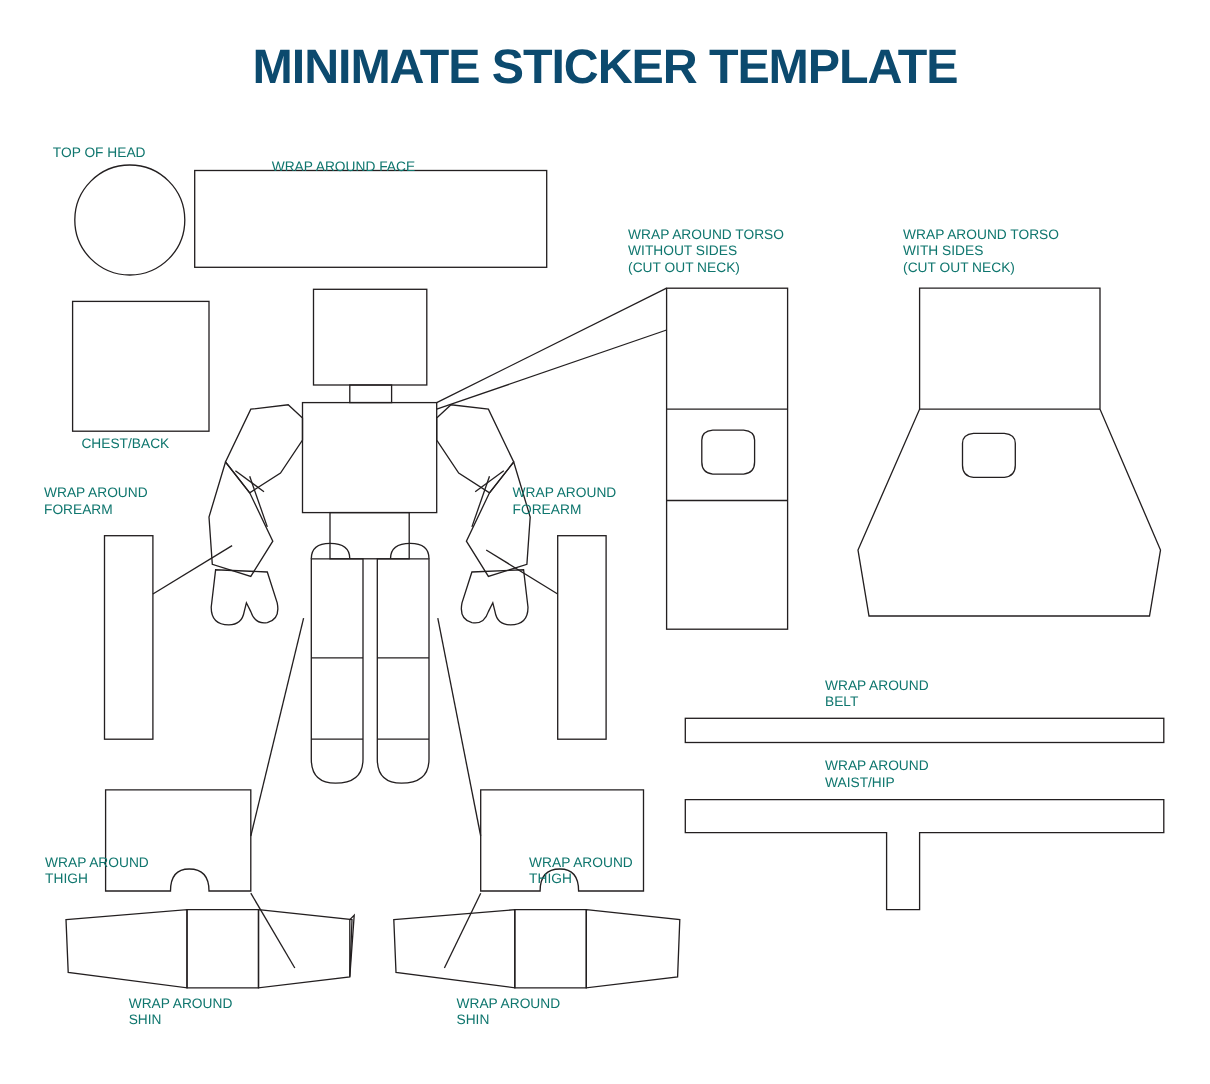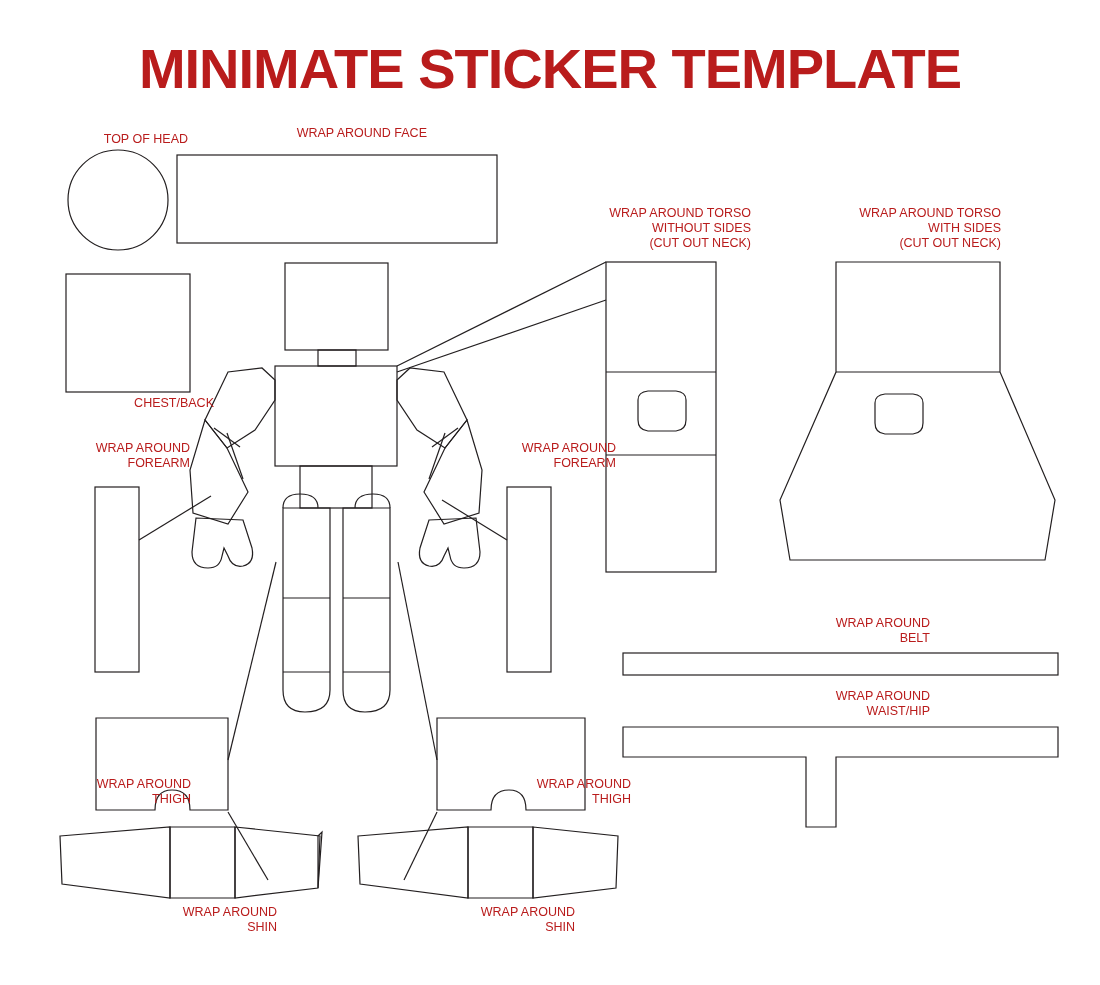--- a/index.html
+++ b/index.html
@@ -14,37 +14,37 @@
     background: #ffffff;
     font-family: "Liberation Sans", sans-serif;
     overflow: hidden;
   }
   #title {
     position: absolute;
     left: 0;
     top: 36px;
     width: 1100px;
     text-align: center;
-    font-size: 56px;
+    font-size: 44px;
     font-weight: bold;
     letter-spacing: -1px;
-    color: #b91c1c;
+    color: #0c4a6e;
   }
   svg.diagram {
     position: absolute;
     left: 0;
     top: 0;
     width: 1100px;
     height: 985px;
   }
   .lbl {
     position: absolute;
     font-size: 12.5px;
-    color: #b91c1c;
-    text-align: right;
+    color: #0f766e;
+    text-align: left;
     line-height: 15px;
     white-space: pre-line;
   }
 </style>
 </head>
 <body>
 
 <div id="page">
 
   <div id="title">MINIMATE STICKER TEMPLATE</div>
@@ -126,21 +126,21 @@
       <path d="M318 836 L322 832 L318 888 Z"></path>
 
       <path d="M358 836 L468 827 L468 898 L360 884 Z"></path>
       <path d="M468 827 L533 827 L533 898 L468 898 Z"></path>
       <path d="M533 827 L618 836 L616 888 L533 898 Z"></path>
 
     </g>
   </svg>
 
   <div class="lbl" style="left:48px; top:132px; width:140px;">TOP OF HEAD</div>
-  <div class="lbl" style="left:247px; top:126px; width:180px;">WRAP AROUND FACE</div>
+  <div class="lbl" style="left:247px; top:144px; width:180px;">WRAP AROUND FACE</div>
   <div class="lbl" style="left:74px; top:396px; width:140px;">CHEST/BACK</div>
   <div class="lbl" style="left:40px; top:441px; width:150px;">WRAP AROUND
 FOREARM</div>
   <div class="lbl" style="left:466px; top:441px; width:150px;">WRAP AROUND
 FOREARM</div>
   <div class="lbl" style="left:571px; top:206px; width:180px;">WRAP AROUND TORSO
 WITHOUT SIDES
 (CUT OUT NECK)</div>
   <div class="lbl" style="left:821px; top:206px; width:180px;">WRAP AROUND TORSO
 WITH SIDES

